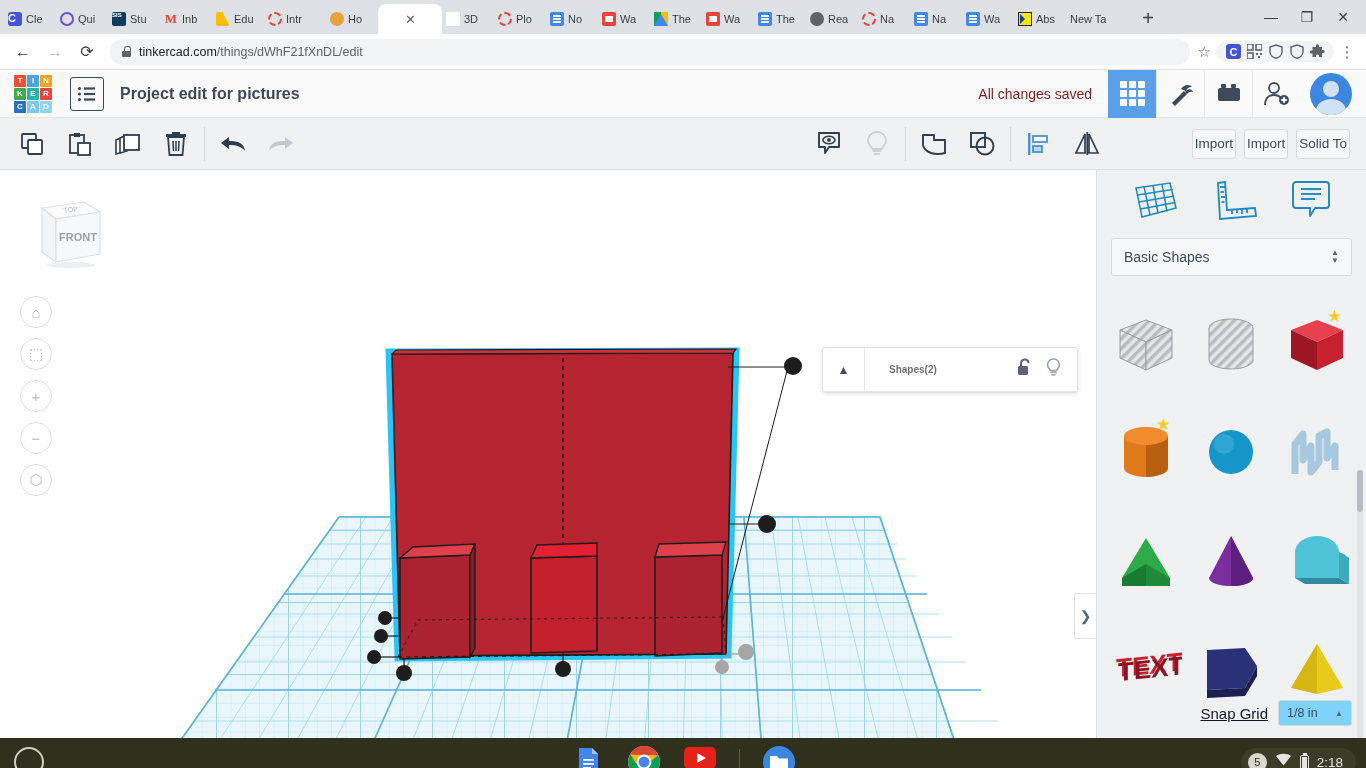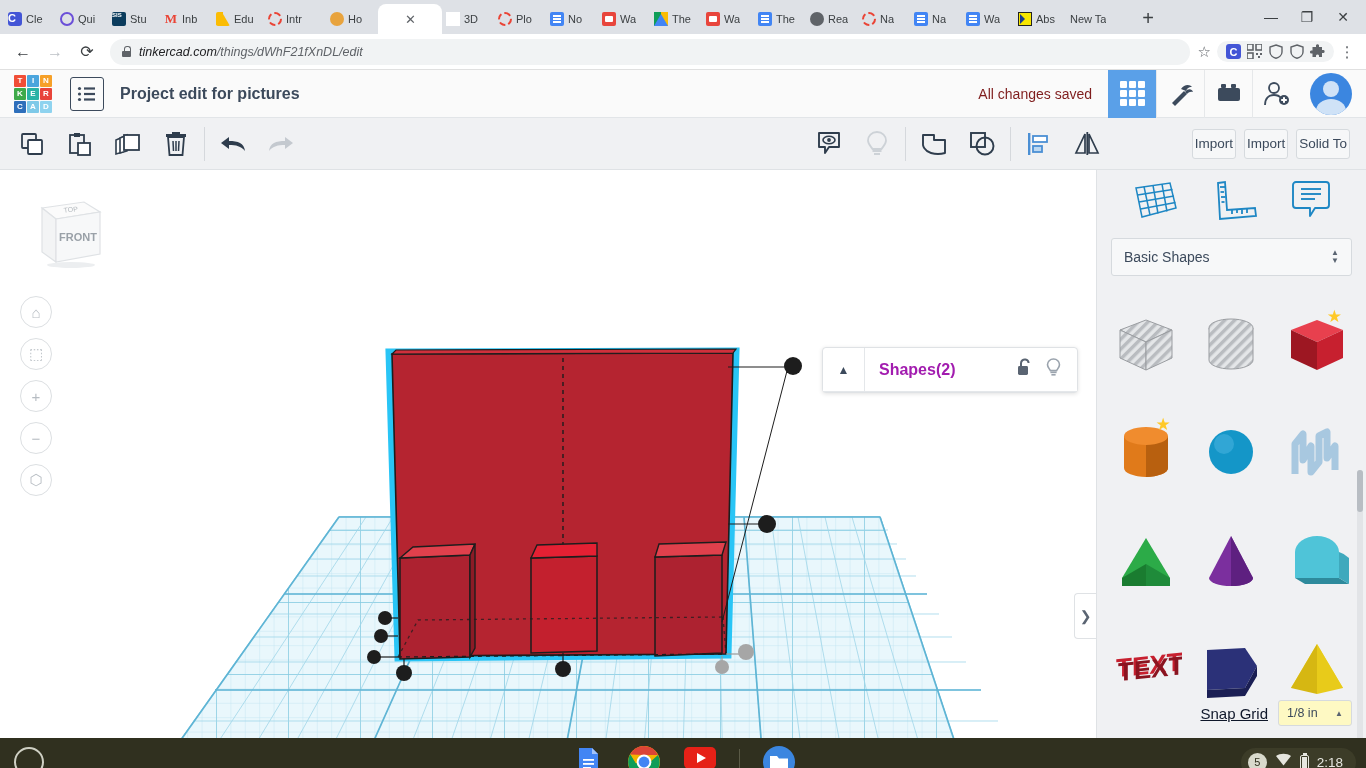--- a/index.html
+++ b/index.html
@@ -83,21 +83,21 @@
     padding: 0 8px; gap: 2px; border-bottom: 1px solid #e0e0e0;
   }
   .navbtn {
     width: 30px; height: 30px; display: flex; align-items: center;
     justify-content: center; color: #3c4043; font-size: 16px; border-radius: 50%;
   }
   .navbtn.disabled { color: #bdc1c6; }
   .omnibox {
     flex: 1; height: 26px; background: #f1f3f4; border-radius: 13px;
     display: flex; align-items: center; padding: 0 12px; gap: 8px;
-    margin: 0 6px; font-size: 12.5px; color: #5f6368; font-style: italic;
+    margin: 0 6px; font-size: 12.5px; color: #5f6368;
   }
   .omnibox .url-host { color: #202124; }
   .lock {
     width: 9px; height: 11px; position: relative; flex: 0 0 9px;
   }
   .lock::before {
     content:""; position:absolute; bottom:0; left:0; width:9px; height:6px;
     background:#5f6368; border-radius:1px;
   }
   .lock::after {
@@ -188,21 +188,21 @@
     box-shadow: 0 1px 4px rgba(0,0,0,.12);
   }
   .sp-head {
     height: 44px; display:flex; align-items:center; background:#fff;
     border-bottom:1px solid #e4e7ea; border-radius:4px 4px 0 0;
   }
   .sp-collapse {
     width: 42px; height: 44px; display:flex; align-items:center; justify-content:center;
     border-right:1px solid #e4e7ea;
   }
-  .sp-title { font-size:16px; font-weight:bold; color:#a21caf; margin-left:14px; }
+  .sp-title { font-size:10px; font-weight:bold; color:#737373; margin-left:24px; }
   .sp-head-icons { margin-left:auto; display:flex; gap:14px; padding-right:16px; }
   .sp-body { display:flex; padding: 22px 0 26px; }
   .sp-swatch { flex:1; display:flex; flex-direction:column; align-items:center; gap:9px; }
   .sw-circle { width:44px; height:44px; border-radius:50%; }
   .sw-solid { background:#e52033; box-shadow: 0 0 0 3px #fff, 0 0 0 5px #4b8fd4; }
   .sw-hole {
     background: repeating-linear-gradient(135deg,#b5b5b5 0 5px,#d8d8d8 5px 10px);
     box-shadow: 0 0 0 3px #fff, 0 0 0 4px #e9e9e9;
   }
   .sw-label { font-size:12.5px; color:#5a6472; }
@@ -231,21 +231,21 @@
   .rp-scrollbar i { display:block; width:6px; height:42px; background:#b8bdc3; border-radius:3px; }
   .rp-footer { position:absolute; left:0; right:0; bottom:0; padding: 0 14px 12px; }
   .edit-grid-btn {
     margin-left:auto; width:96px; height:26px; border:1px solid #d6dade; border-radius:3px;
     background:#f6f7f8; color:#9aa3ad; font-size:12.5px;
     display:flex; align-items:center; justify-content:center;
   }
   .snap-row { display:flex; align-items:center; justify-content:flex-end; gap:10px; margin-top:10px; }
   .snap-label { font-size:15px; color:#0f172a;text-decoration:underline; }
   .snap-select {
-    width: 74px; height:26px; background:#fef9c3; border:1px solid #d6dade; border-radius:3px;
+    width: 74px; height:26px; background:#7dd3fc; border:1px solid #d6dade; border-radius:3px;
     display:flex; align-items:center; padding:0 8px; font-size:12.5px; color:#3c4a5c;
   }
   .snap-select .caret { margin-left:auto; font-size:8px; color:#5a6472; }
   .panel-handle {
     position:absolute; right:270px; top:423px; width:22px; height:46px;
     background:#fff; border:1px solid #dfe2e5; border-right:none;
     border-radius:4px 0 0 4px; display:flex; align-items:center; justify-content:center;
     color:#5a6472; font-size:14px; z-index:5;
   }
   

